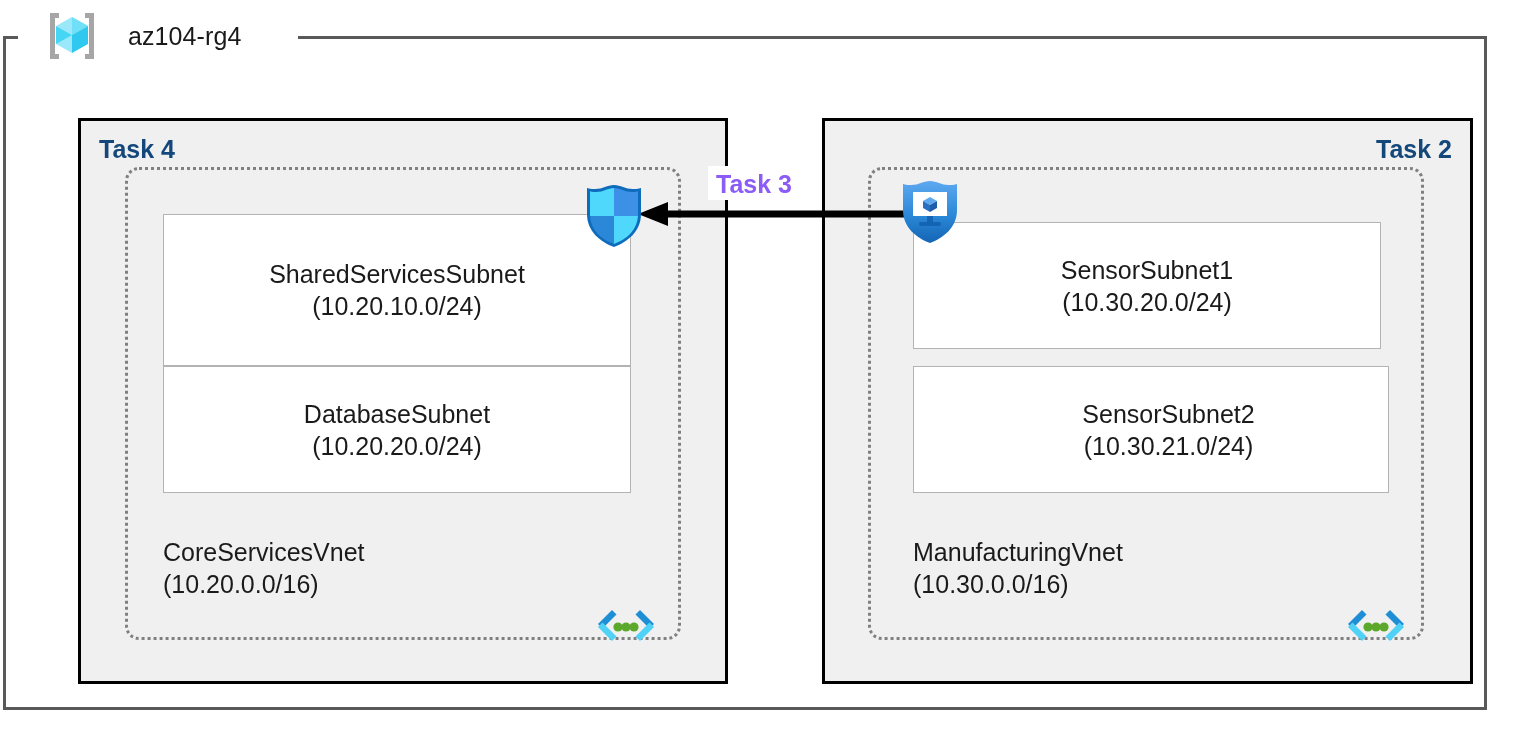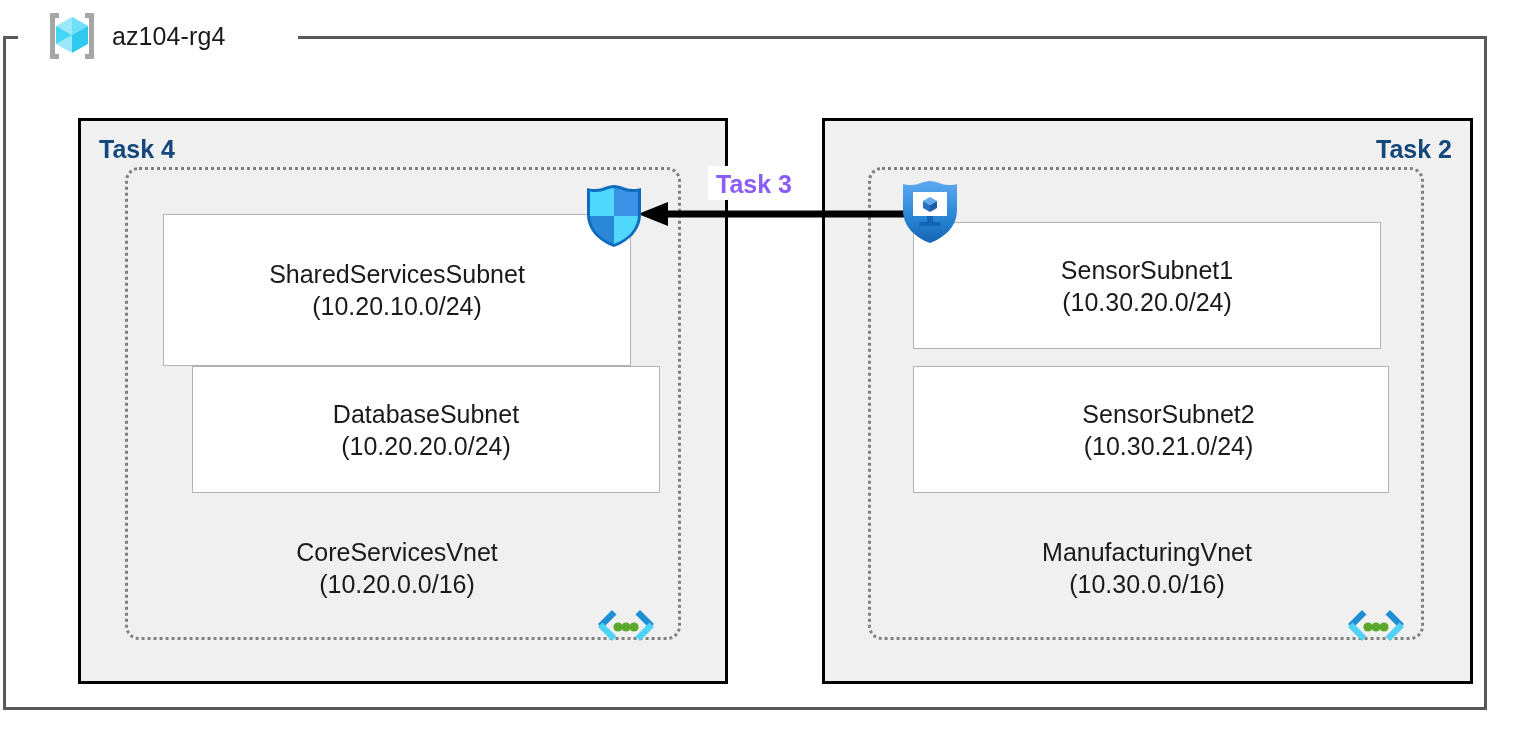--- a/index.html
+++ b/index.html
@@ -42,21 +42,21 @@
     background: #ffffff;
   }
 
   .rg-header {
     position: absolute;
     left: 44px;
     top: 8px;
     height: 56px;
     display: flex;
     align-items: center;
-    gap: 12px;
+    gap: 28px;
   }
   .rg-title {
     font-size: 25px;
     color: #1a1a1a;
     white-space: nowrap;
     letter-spacing: 0.1px;
   }
 
   
   .task-box {
@@ -102,29 +102,29 @@
     justify-content: center;
     line-height: 1.28;
   }
   .subnet-name, .subnet-cidr {
     font-size: 25px;
     color: #1a1a1a;
     white-space: nowrap;
   }
 
   #subnet-1a { left: 163px; top: 214px; width: 468px; height: 152px; }
-  #subnet-1b { left: 163px; top: 366px; width: 468px; height: 127px; margin-left: 29px; }
+  #subnet-1b { left: 163px; top: 366px; width: 468px; height: 127px; }
   #subnet-2a { left: 913px; top: 214px; width: 468px; height: 127px; margin-top: 8px; }
   #subnet-2b { left: 913px; top: 366px; width: 476px; height: 127px; padding-left: 35px; }
 
   
   .vnet-caption {
     position: absolute;
     width: 468px;
-    text-align: center;
+    text-align: left;
     line-height: 1.28;
   }
   .vnet-caption .vnet-name,
   .vnet-caption .vnet-cidr {
     font-size: 25px;
     color: #1a1a1a;
     white-space: nowrap;
     display: block;
   }
   #vnet-caption-1 { left: 163px; top: 536px; }

